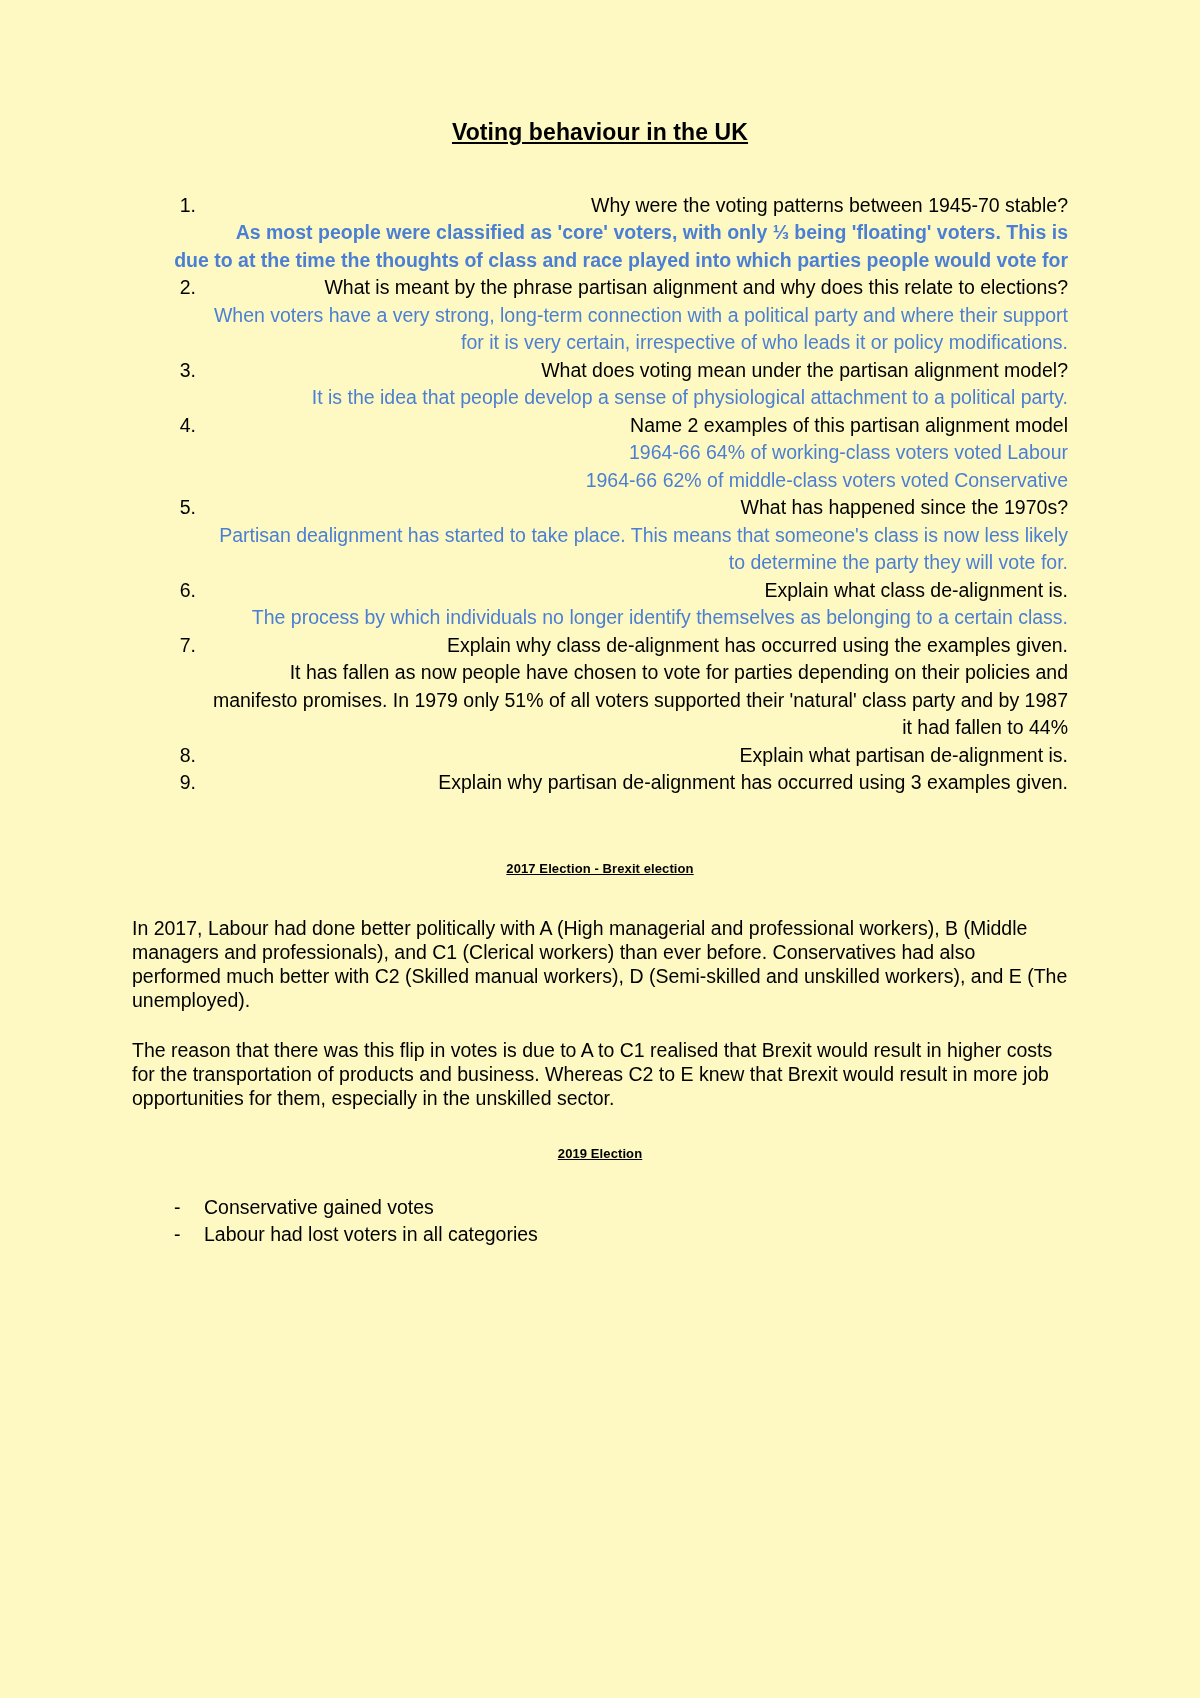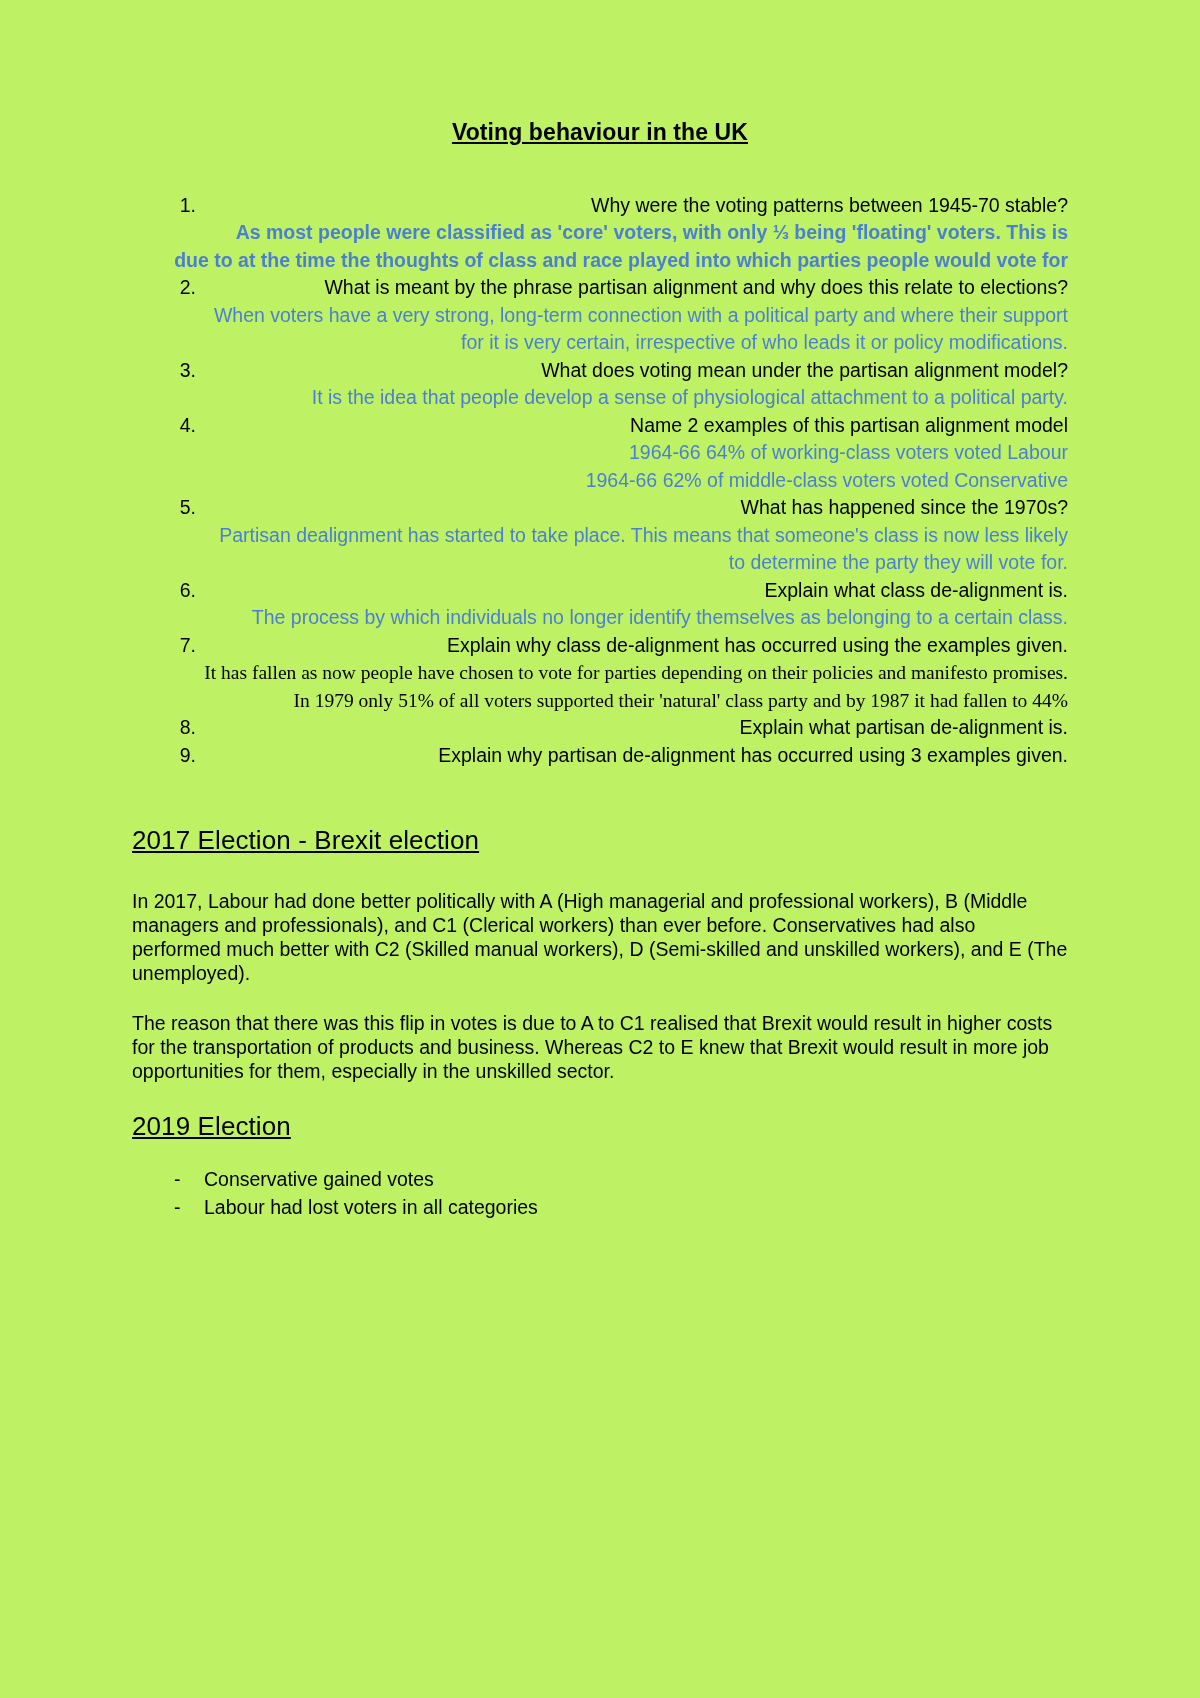--- a/index.html
+++ b/index.html
@@ -13,21 +13,21 @@
     font-family: "Liberation Sans", sans-serif;
     color: #000000;
     position: relative;
     overflow: hidden;
   }
   .page {
     box-sizing: border-box;
     width: 1200px;
     min-height: 1698px;
     padding: 118px 132px 60px 132px;
-    background: #bef264;
+    background: #fef9c3;
   }
   .doc-title {
     text-align: center;
     font-size: 23px;
     font-weight: bold;
     text-decoration: underline;
     letter-spacing: 0.1px;
     margin: 0 0 44px 0;
     line-height: 1.3;
   }
@@ -60,40 +60,40 @@
     display: block;
     color: #000000;
   }
   .ans {
     display: block;
     color: #4a7fd4;
   }
   .ans-black {
     display: block;
     color: #000000;
-    font-family: Liberation Serif, serif;
   }
   
   .ans-overflow {
     display: block;
     color: #4a7fd4;
     margin-left: -72px;
     text-indent: 72px;
     font-weight: bold;
   }
   .gap-after-list {
     height: 58px;
   }
   h2.section-head {
-    font-size: 26px;
-    font-weight: normal;
+    font-size: 13px;
+    font-weight: bold;
     text-decoration: underline;
     margin: 0 0 0 0;
     line-height: 27.5px;
     letter-spacing: 0.1px;
+    text-align: center;
   }
   p.para {
     font-size: 19.5px;
     line-height: 24px;
     margin: 0;
     color: #000000;
   }
   .sp-30 { height: 30px; }
   .sp-26 { height: 26px; }
   .sp-34 { height: 34px; }

